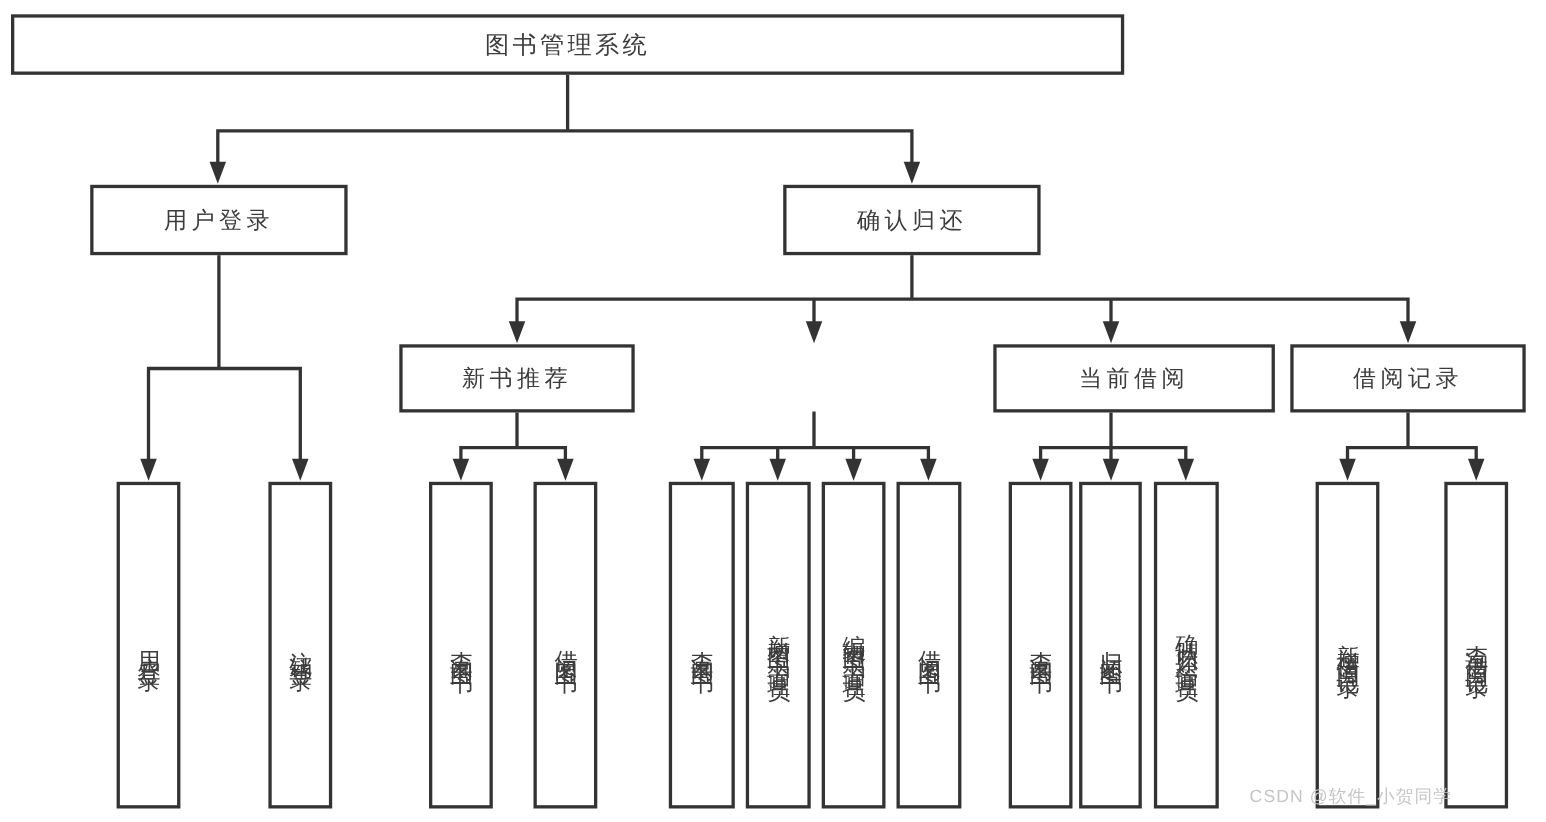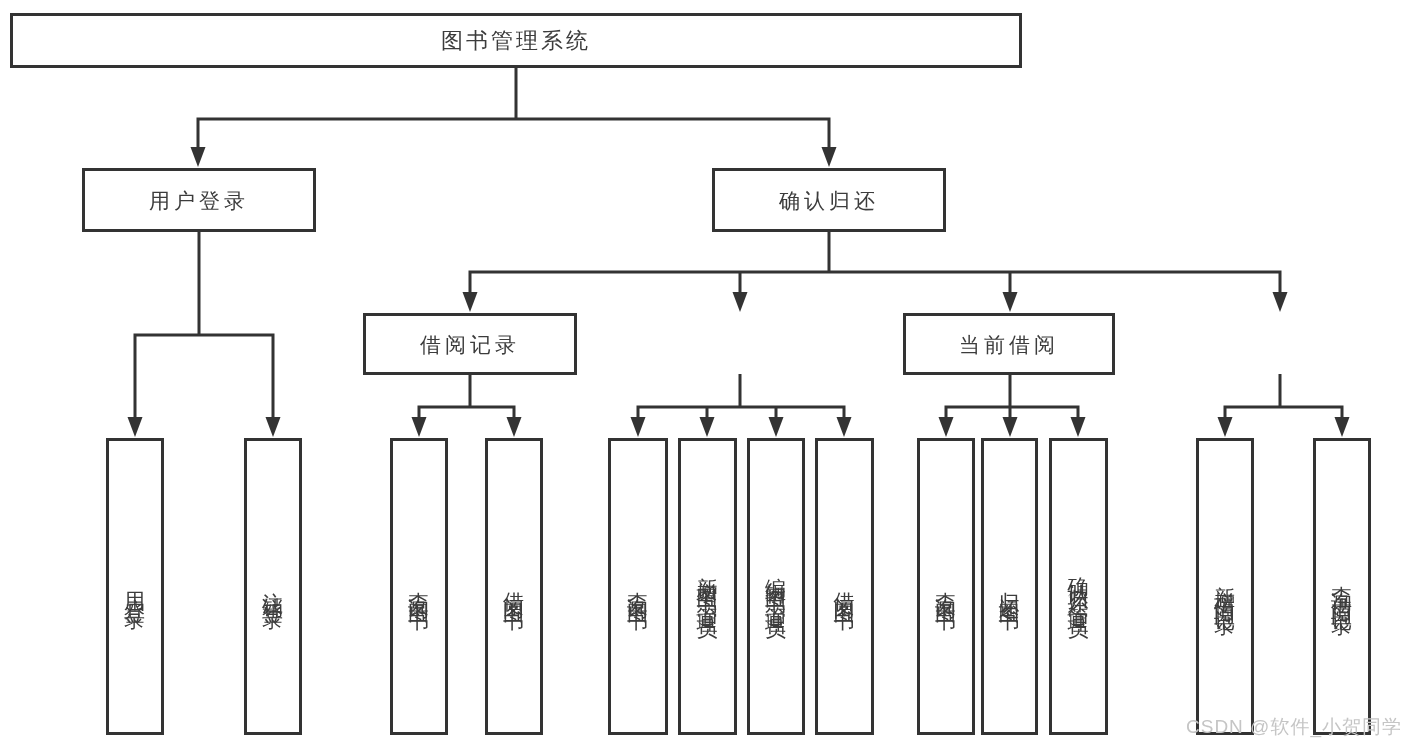--- a/index.html
+++ b/index.html
@@ -46,41 +46,41 @@
     letter-spacing: 6px;
     line-height: 1;
     white-space: nowrap;
   }
   
   #n-root    { left: 10px;   top: 13px;  width: 1012px; height: 55px; }
   #n-ulogin  { left: 82px;   top: 168px; width: 234px;  height: 64px; }
   #n-bmgmt   { left: 712px;  top: 168px; width: 234px;  height: 64px; }
   #n-newbook { left: 363px;  top: 313px; width: 214px;  height: 62px; }
   #n-borrow  { left: 633px;  top: 313px; width: 214px;  height: 62px; }
-  #n-current { left: 903px;  top: 313px; width: 212px;  height: 62px; }
+  #n-current { left: 903px;  top: 313px; width: 256px;  height: 62px; }
   #n-records { left: 1173px; top: 313px; width: 214px;  height: 62px; }
   .leaf      { top: 438px; height: 297px; }
   #l-ulogin  { left: 106px;  width: 58px; }
   #l-logout  { left: 244px;  width: 58px; }
   #l-nb-q    { left: 390px;  width: 58px; }
   #l-nb-b    { left: 485px;  width: 58px; }
   #l-bb-q    { left: 608px;  width: 60px; }
   #l-bb-a    { left: 678px;  width: 59px; }
   #l-bb-e    { left: 747px;  width: 58px; }
   #l-bb-b    { left: 815px;  width: 59px; }
   #l-cb-q    { left: 917px;  width: 58px; }
   #l-cb-r    { left: 981px;  width: 57px; }
   #l-cb-c    { left: 1049px; width: 59px; }
   #l-br-a    { left: 1196px; width: 58px; }
   #l-br-q    { left: 1313px; width: 58px; }
   #watermark {
     position: absolute;
-    left: 1186px;
+    left: 1136px;
     top: 714px;
-    font-size: 19px;
+    font-size: 16px;
     letter-spacing: 1px;
     color: #c5c5c5;
     white-space: nowrap;
     z-index: 2;
   }
 </style>
 </head>
 <body>
 
 <div id="canvas">
@@ -149,25 +149,28 @@
   </div>
 
   <div class="box" id="n-ulogin">
     <span class="hlabel">用户登录</span>
   </div>
   <div class="box" id="n-bmgmt">
     <span class="hlabel">确认归还</span>
   </div>
 
   <div class="box" id="n-newbook">
-    <span class="hlabel">借阅记录</span>
+    <span class="hlabel">新书推荐</span>
   </div>
   <div class="box" id="n-current">
     <span class="hlabel">当前借阅</span>
   </div>
+  <div class="box" id="n-records">
+    <span class="hlabel">借阅记录</span>
+  </div>
 
   <div class="box leaf" id="l-ulogin">
     <span class="vlabel">用户登录</span>
   </div>
   <div class="box leaf" id="l-logout">
     <span class="vlabel">注销登录</span>
   </div>
 
   <div class="box leaf" id="l-nb-q">
     <span class="vlabel">查询图书</span>

